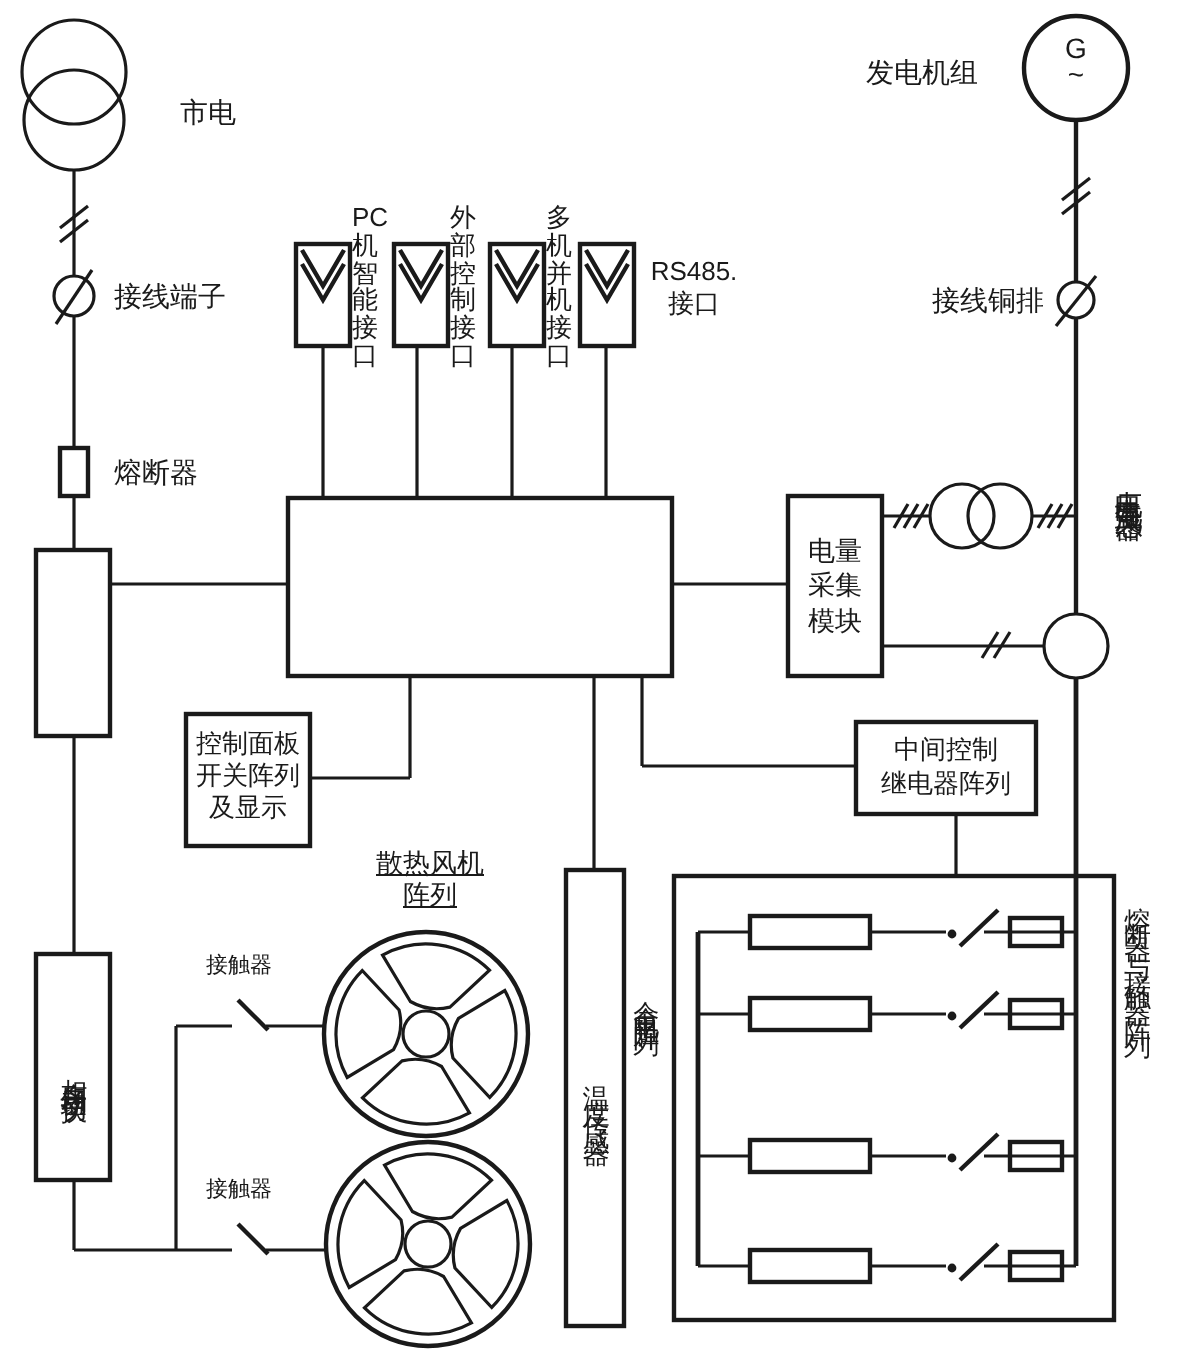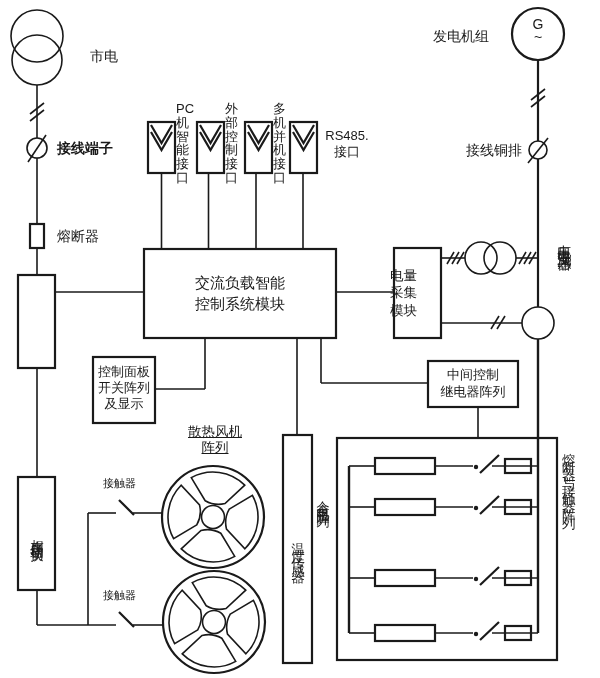--- a/index.html
+++ b/index.html
@@ -145,21 +145,21 @@
 
   <rect x="337" y="438" width="220" height="222" class="thick"></rect>
   <line x1="349" y1="466" x2="349" y2="633" class="bus"></line>
   <use href="#load-row" y="466"></use>
   <use href="#load-row" y="507"></use>
   <use href="#load-row" y="578"></use>
   <use href="#load-row" y="633"></use>
 </svg>
 
 <div class="lbl fs14" style="left:74px;top:48px;margin-left:16px;">市电</div>
-<div class="lbl fs14" style="left:57px;top:140px;font-weight:bold;">接线端子</div>
+<div class="lbl fs14" style="left:57px;top:140px;">接线端子</div>
 <div class="lbl fs14" style="left:57px;top:228px;">熔断器</div>
 <div class="boxlbl" style="left:18px;top:477px;width:37px;height:113px;">
   <span class="vert fs135" style="letter-spacing:2px;">相序自动切换</span>
 </div>
 
 <div class="lbl fs13" style="left:176px;top:102px;width:38px;line-height:13.8px;">PC
 机
 智
 能
 接
@@ -178,23 +178,21 @@
 口</div>
 <div class="lbl fs13" style="left:316px;top:128px;width:62px;text-align:center;">RS485.
 接口</div>
 
 <div class="lbl fs14" style="left:433px;top:28px;">发电机组</div>
 <div class="lbl fs14" style="left:526px;top:18px;width:24px;text-align:center;line-height:13px;">G
 ~</div>
 <div class="lbl fs14" style="left:466px;top:142px;">接线铜排</div>
 <div class="lbl vert fs14" style="left:556px;top:234px;letter-spacing:2px;">电压电流互感器</div>
 
-<div class="boxlbl fs15" style="left:144px;top:249px;width:192px;height:89px;line-height:1.35;">交流负载智能
-控制系统模块</div>
-<div class="boxlbl fs135" style="left:380px;top:248px;width:47px;height:90px;line-height:1.3;">电量
+<div class="boxlbl fs135" style="left:394px;top:248px;width:47px;height:90px;line-height:1.3;">电量
 采集
 模块</div>
 <div class="boxlbl fs13" style="left:428px;top:361px;width:90px;height:46px;line-height:1.3;border-radius:13px;">中间控制
 继电器阵列</div>
 <div class="boxlbl fs13" style="left:93px;top:357px;width:62px;height:62px;line-height:1.25;">控制面板
 开关阵列
 及显示</div>
 
 <div class="lbl fs135" style="left:167px;top:424px;width:96px;text-align:center;line-height:1.15;text-decoration:underline;">散热风机
 阵列</div>

